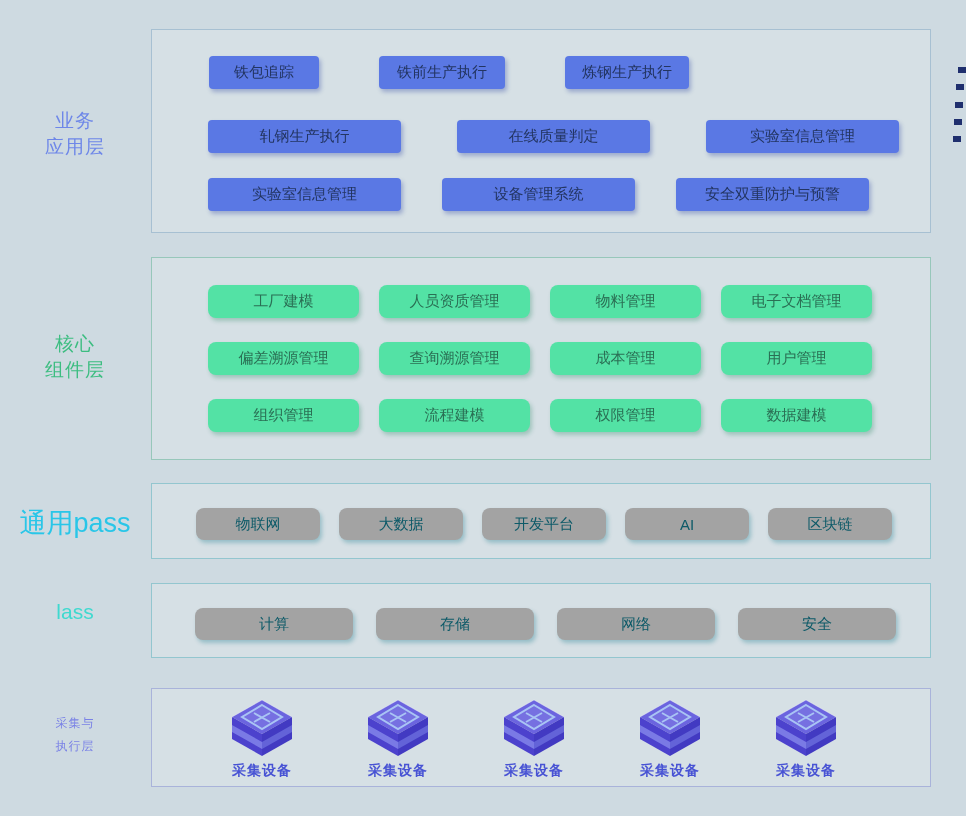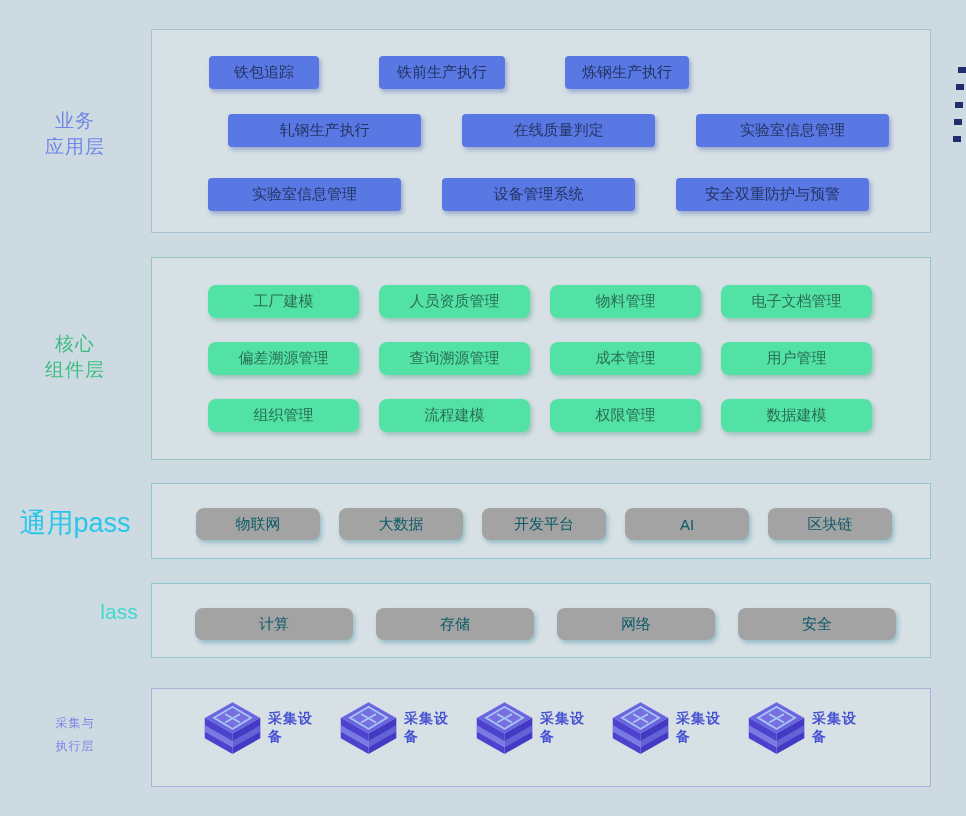--- a/index.html
+++ b/index.html
@@ -23,57 +23,57 @@
   .p-collection{top:688px;height:99px;border:1px solid #a9b3da;}
 
   
   .side-label{
     position:absolute;left:0;width:150px;text-align:center;
     letter-spacing:1px;
   }
   .l-business{top:108px;font-size:19px;line-height:26px;color:#6e87e8;}
   .l-core{top:331px;font-size:19px;line-height:26px;color:#3cbd80;}
   .l-paas{top:505px;font-size:27px;color:#29c6e8;letter-spacing:0;}
-  .l-iaas{top:600px;font-size:21px;color:#3fd9cf;letter-spacing:0;margin-left:44px;}
+  .l-iaas{top:600px;font-size:21px;color:#3fd9cf;letter-spacing:0;}
   .l-collection{top:712px;font-size:12px;line-height:23px;color:#7a82e6;}
 
   
   .btn-row{position:absolute;display:flex;justify-content:space-between;}
   .btn{
     display:flex;align-items:center;justify-content:center;
     box-sizing:border-box;font-size:15px;height:33px;white-space:nowrap;
   }
   
   .p-business .btn{background:#5a78e4;color:#233562;border-radius:4px;
     box-shadow:2px 3px 4px rgba(45,70,160,.35);}
   .p-business .r1{top:26px;left:57px;gap:60px;}
   .p-business .r1 .btn:nth-child(1){width:110px;}
   .p-business .r1 .btn:nth-child(2){width:126px;}
   .p-business .r1 .btn:nth-child(3){width:124px;}
   .p-business .r1 .btn:nth-child(4){width:124px;}
-  .p-business .r2{top:84px;left:56px;gap:41px;margin-left:20px;}
+  .p-business .r2{top:90px;left:56px;gap:56px;}
   .p-business .r3{top:148px;left:56px;gap:41px;}
   .p-business .r2 .btn,.p-business .r3 .btn{width:193px;}
   
   .p-core .btn{background:#53e2a5;color:#2a6f54;border-radius:8px;width:151px;
     box-shadow:2px 3px 4px rgba(30,130,90,.3);}
   .p-core .r1{top:27px;left:56px;gap:20px;}
   .p-core .r2{top:84px;left:56px;gap:20px;}
   .p-core .r3{top:141px;left:56px;gap:20px;}
   
   .p-paas .btn,.p-iaas .btn{background:#a3a3a3;color:#0d5a68;border-radius:8px;height:32px;
     box-shadow:2px 3px 4px rgba(0,110,130,.3);}
   .p-paas .r1{top:24px;left:44px;gap:19px;}
   .p-paas .btn{width:124px;}
   .p-iaas .r1{top:24px;left:43px;gap:23px;}
   .p-iaas .btn{width:158px;}
 
   
   .device-row{position:absolute;top:10px;left:50px;display:flex;gap:16px;}
-  .device{width:120px;display:flex;flex-direction:row;align-items:center;gap:5px;}
+  .device{width:120px;display:flex;flex-direction:column;align-items:center;gap:5px;}
   .device-label{font-size:14px;font-weight:bold;color:#4853d4;letter-spacing:1px;}
   .cube{display:block;}
 
   
   .dash{position:absolute;width:8px;height:6px;background:#1f2f6e;}
   .dash:nth-child(1){left:958px;top:67px;}
   .dash:nth-child(2){left:956px;top:84px;}
   .dash:nth-child(3){left:955px;top:102px;}
   .dash:nth-child(4){left:954px;top:119px;}
   .dash:nth-child(5){left:953px;top:136px;}

